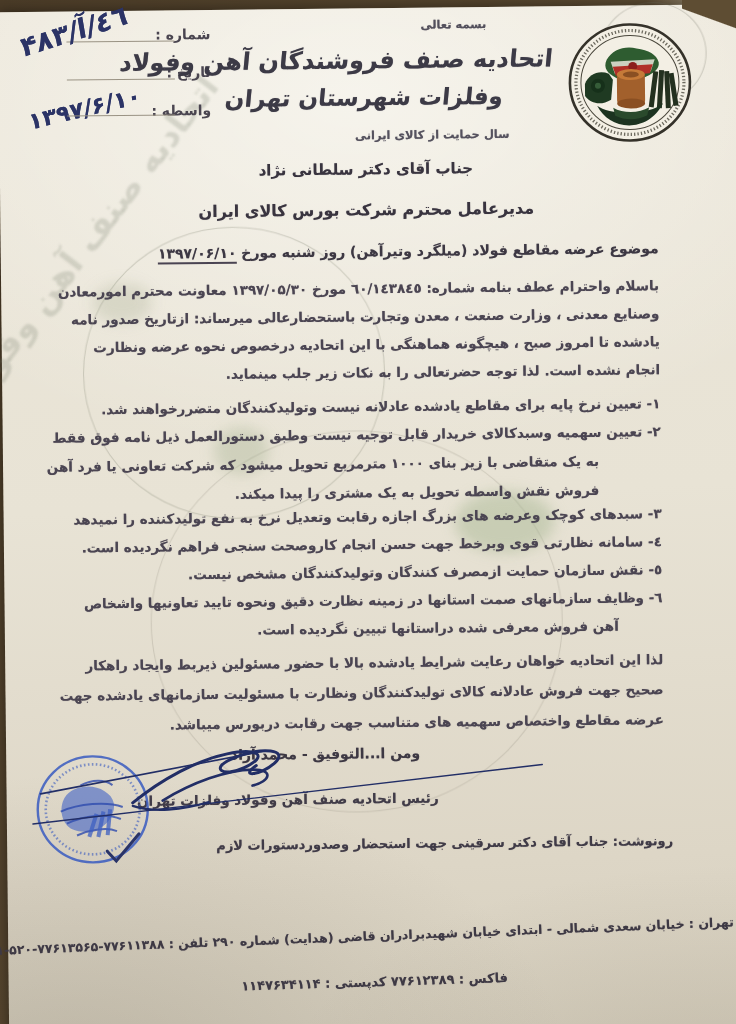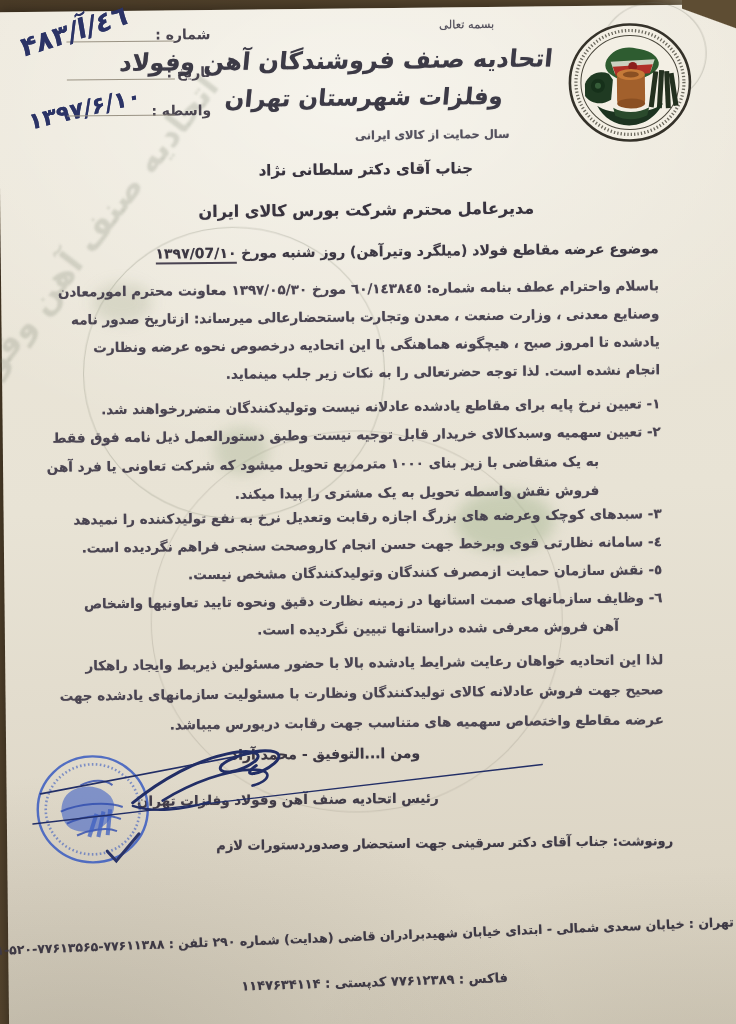--- a/index.html
+++ b/index.html
@@ -58,21 +58,21 @@
   .meta-label{position:absolute;right:16px;font-size:14px;font-weight:bold;color:#4a4550;}
   .meta-line{position:absolute;right:52px;top:14px;width:108px;border-bottom:1px solid #9a9384;}
   .hand{
     position:absolute;color:#2b3366;font-weight:bold;
     text-shadow:0 0 .5px rgba(43,51,102,.8);
   }
   .hand.num{left:-28px;top:-12px;font-size:27px;transform:rotate(-17deg) skewX(-8deg);letter-spacing:2px;}
   .hand.date{left:-20px;top:30px;font-size:23px;transform:rotate(-13deg) skewX(-6deg);letter-spacing:1px;}
 
   
-  .bismillah{top:18px;right:236px;font-size:11.5px;font-weight:normal;color:#53505c;}
+  .bismillah{top:18px;right:244px;font-size:11.5px;font-weight:bold;color:#53505c;}
   .lh-title1{top:46px;right:178px;font-size:24px;font-weight:bold;color:#3c3a46;
     transform:skewX(-6deg);letter-spacing:0;}
   .lh-title2{top:84px;right:228px;font-size:23px;font-weight:bold;color:#3c3a46;transform:skewX(-6deg);}
   .lh-slogan{top:128px;right:222px;font-size:11.5px;font-weight:bold;color:#55525e;}
   .logo{position:absolute;left:572px;top:24px;width:126px;height:122px;}
 
   
   .rcpt1{top:160px;left:180px;width:380px;text-align:center;font-size:15px;font-weight:bold;color:#39343f;}
   .rcpt2{top:200px;left:160px;width:420px;text-align:center;font-size:16px;font-weight:bold;color:#39343f;}
   .subject{top:243px;right:74px;font-size:14px;font-weight:bold;color:#3d3843;}
@@ -169,21 +169,21 @@
 
           <path d="M30 84 C42 94 84 94 96 82 C88 98 74 104 62 104 C48 104 36 96 30 84 Z" fill="#1c3320"></path>
           <path d="M46 86 C56 92 72 92 82 86 L80 94 C70 99 58 99 48 94 Z" fill="#2a4a2c"></path>
         </svg>
       </div>
 
       <div class="t rcpt1">جناب آقای دکتر سلطانی نژاد</div>
       <div class="t rcpt2">مدیرعامل محترم شرکت بورس کالای ایران</div>
 
       <div class="t subject">
-        <span>موضوع عرضه مقاطع فولاد (میلگرد وتیرآهن) روز شنبه مورخ </span><span class="date">۱۳۹۷/07/۱۰</span>
+        <span>موضوع عرضه مقاطع فولاد (میلگرد وتیرآهن) روز شنبه مورخ </span><span class="date">۱۳۹۷/۰۶/۱۰</span>
       </div>
 
       <div class="t body-line" style="top:280px">باسلام واحترام  عطف بنامه شماره: ٦٠/١٤٣٨٤٥ مورخ ۱۳۹۷/۰۵/۳۰ معاونت محترم امورمعادن</div>
       <div class="t body-line" style="top:308px">وصنایع معدنی ، وزارت صنعت ، معدن وتجارت باستحضارعالی میرساند: ازتاریخ صدور نامه</div>
       <div class="t body-line" style="top:336px">یادشده تا امروز صبح ، هیچگونه هماهنگی با این اتحادیه درخصوص نحوه عرضه ونظارت</div>
       <div class="t body-line" style="top:364px">انجام نشده است. لذا توجه حضرتعالی را به نکات زیر جلب مینماید.</div>
 
       <div class="t body-line" style="top:398px">۱- تعیین نرخ پایه برای مقاطع یادشده عادلانه نیست وتولیدکنندگان متضررخواهند شد.</div>
       <div class="t body-line" style="top:426px">۲- تعیین سهمیه وسبدکالای خریدار قابل توجیه نیست وطبق دستورالعمل ذیل نامه فوق فقط</div>
       <div class="t body-line indent1" style="top:455px">به یک متقاضی با زیر بنای ۱۰۰۰ مترمربع تحویل میشود که شرکت تعاونی یا فرد آهن</div>

